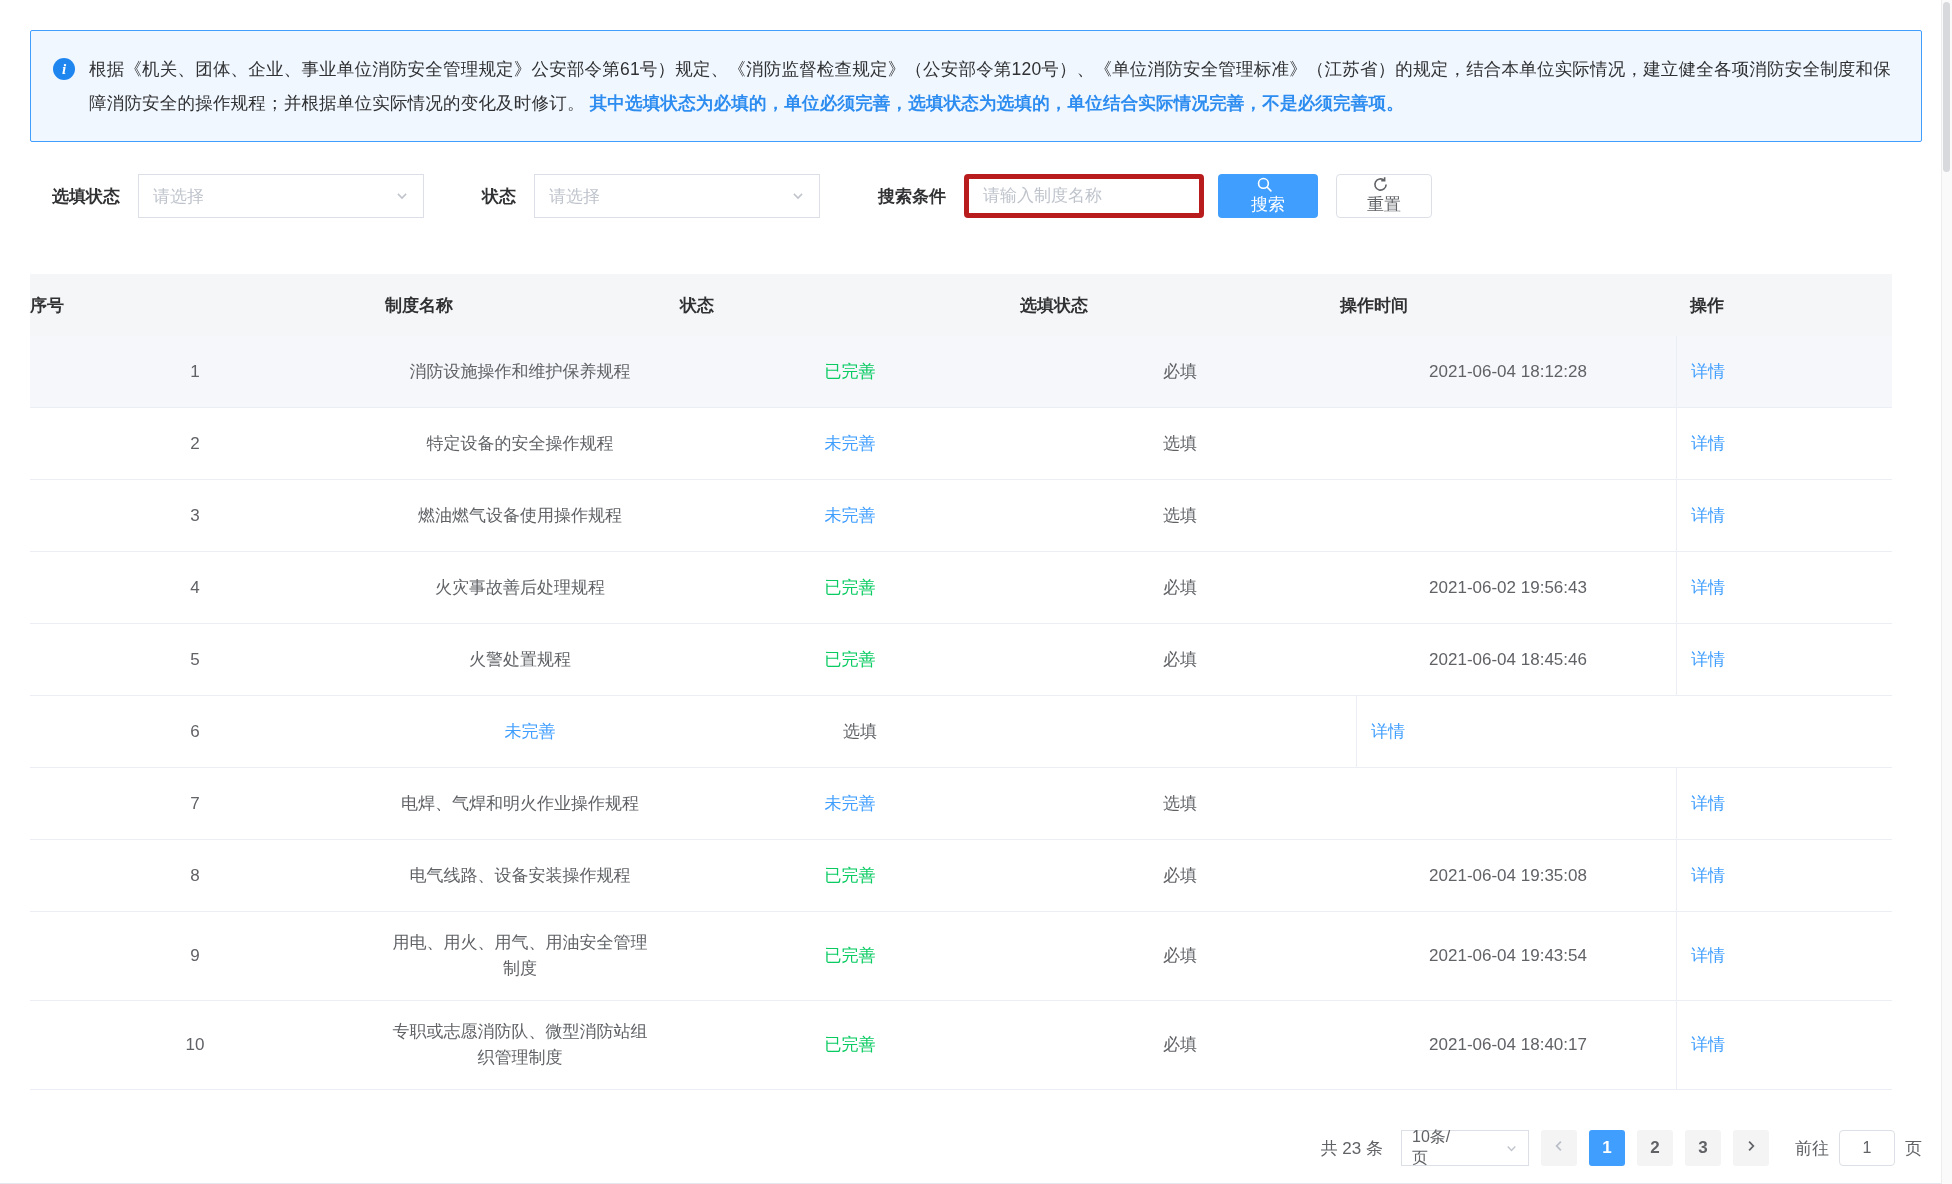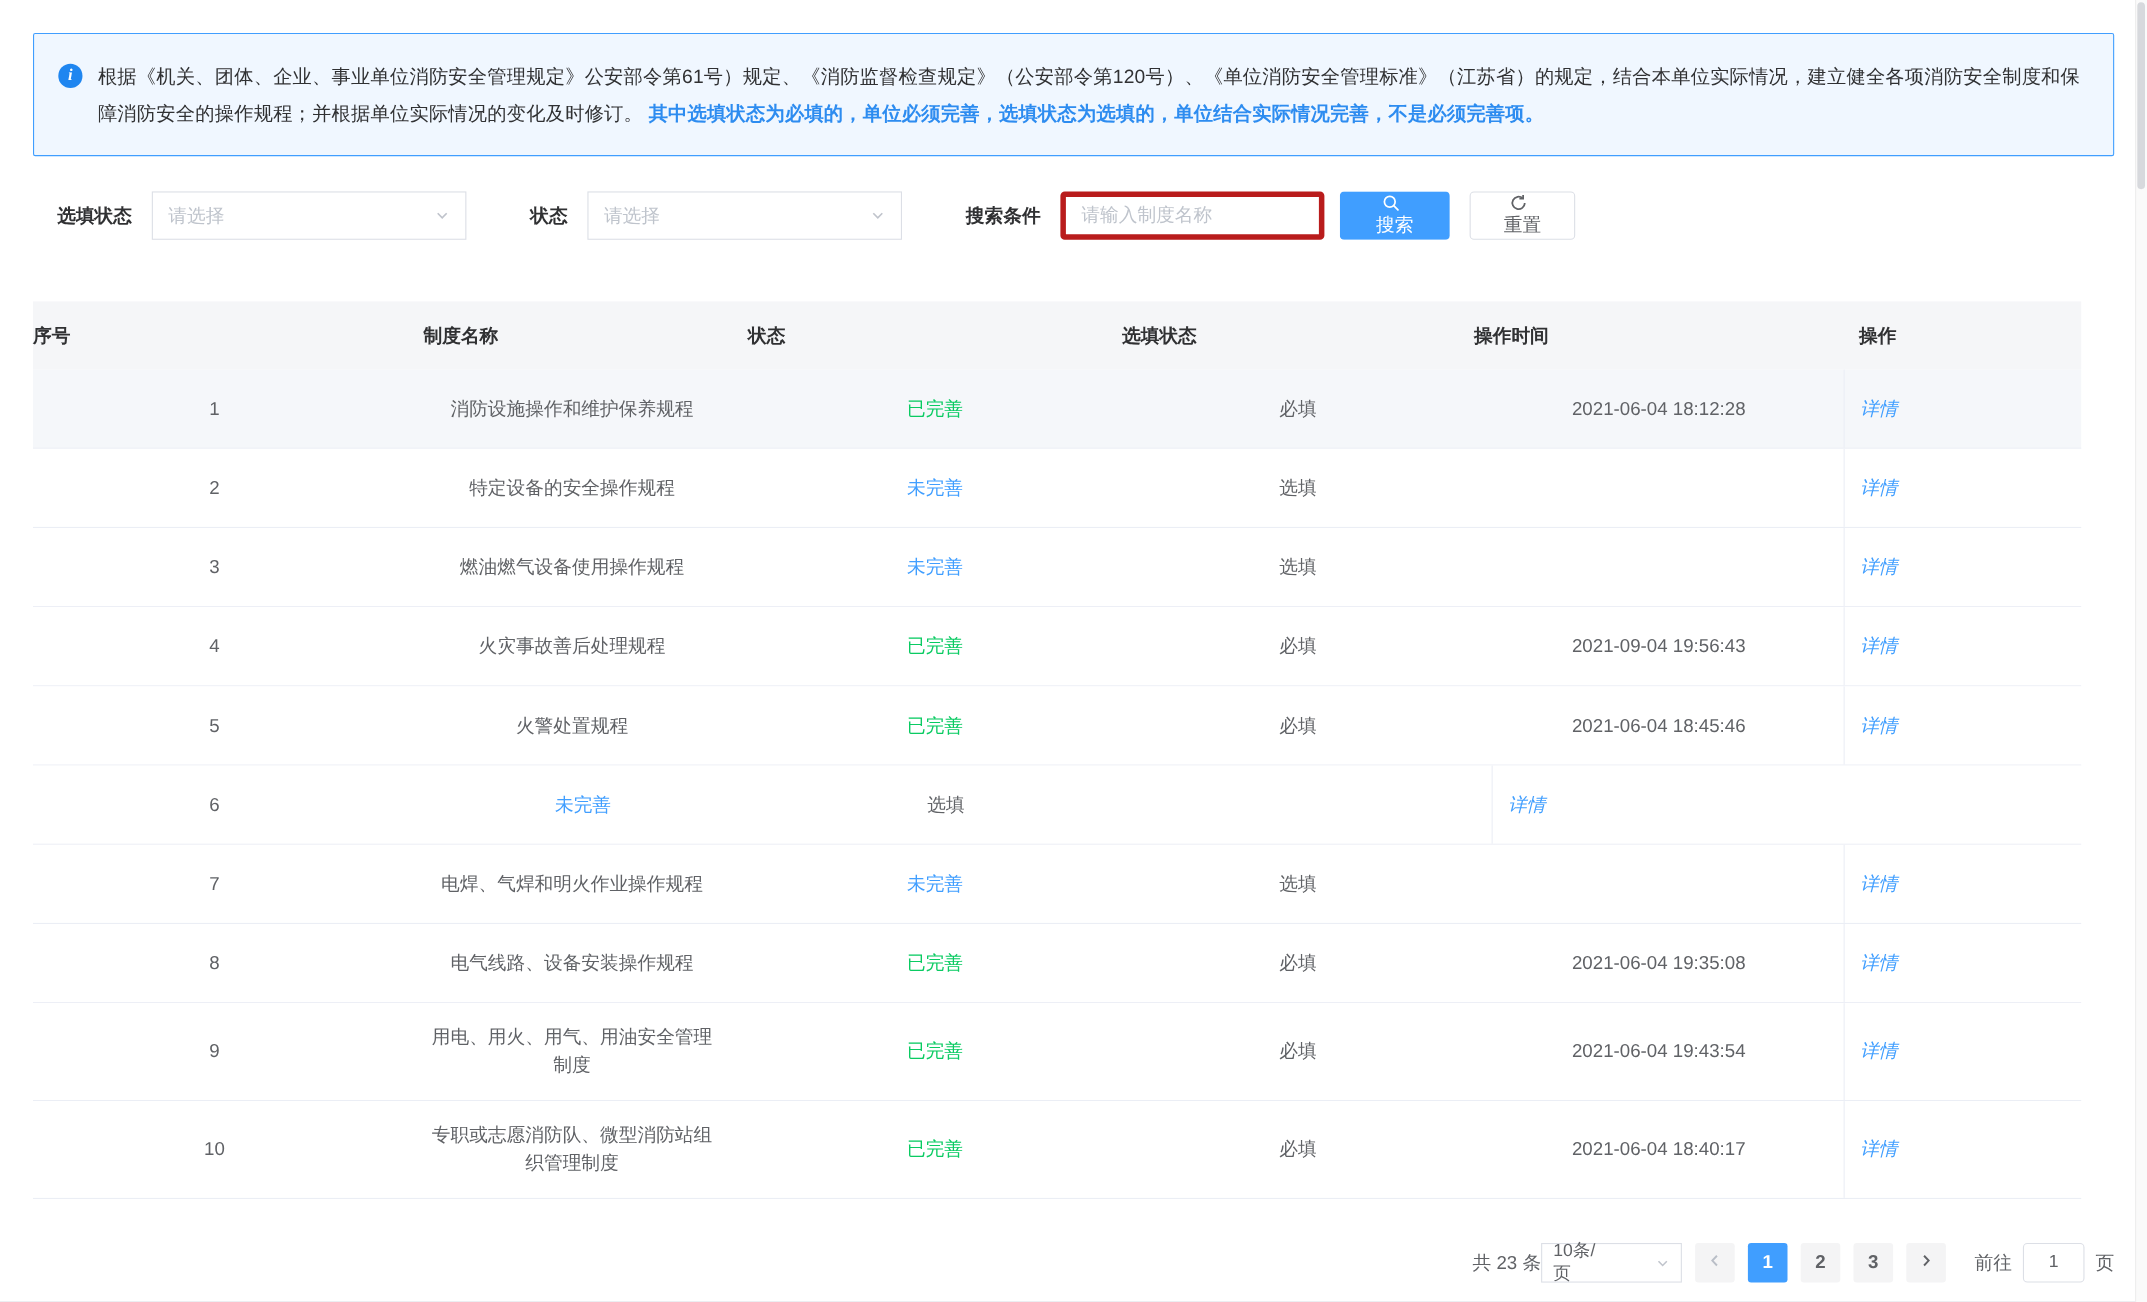--- a/index.html
+++ b/index.html
@@ -43,25 +43,25 @@
   .td { text-align:center; color:#606266; line-height:26px; padding:18px 0; }
   .c1 { flex:0 0 330px; }
   .c2 { flex:0 0 320px; padding-left:25px; padding-right:25px; }
   .c3 { flex:0 0 340px; }
   .c4 { flex:0 0 320px; }
   .c5 { flex:0 0 336px; }
   .c6 { flex:1 1 auto; text-align:left; padding-left:14px; }
   .trow .c6 { border-left:1px solid #ebeef5; align-self:stretch; display:flex; align-items:center; }
   .st-done { color:#0ACB62; }
   .st-undone { color:#409EFF; }
-  .link { color:#409EFF; cursor:pointer;font-style:italic; }
+  .link { color:#409EFF; cursor:pointer; }
 
   
   .pagination { margin-top:40px; display:flex; align-items:center; justify-content:flex-end; font-size:17px; color:#606266; }
-  .total { white-space:nowrap; }
+  .total { margin-right:18px; white-space:nowrap; }
   .psize { width:128px; height:36px; padding:0 10px; font-size:16px;gap:44px; }
   .psize .placeholder { color:#606266; font-size:16px; }
   .pager { min-width:36px; height:36px; margin-left:12px; border:none; border-radius:3px; background:#f4f4f5;
     color:#606266; font-size:17px; font-weight:700; display:inline-flex; align-items:center; justify-content:center;
     cursor:pointer; font-family:inherit; }
   .pager.active { background:#409EFF; color:#fff; }
   .arrow { font-weight:400; }
   .goto-label { margin-left:26px; }
   .goto-input { width:56px; height:36px; border:1px solid #dcdfe6; border-radius:4px; text-align:center;
     font-size:16px; color:#606266; margin:0 10px; outline:none; font-family:inherit; }
@@ -163,21 +163,21 @@
           <div class="td c5"></div>
           <div class="td c6">
             <span class="link">详情</span>
           </div>
         </div>
         <div class="trow">
           <div class="td c1">4</div>
           <div class="td c2">火灾事故善后处理规程</div>
           <div class="td c3 st-done">已完善</div>
           <div class="td c4">必填</div>
-          <div class="td c5">2021-09-04 19:56:43</div>
+          <div class="td c5">2021-06-02 19:56:43</div>
           <div class="td c6">
             <span class="link">详情</span>
           </div>
         </div>
         <div class="trow">
           <div class="td c1">5</div>
           <div class="td c2">火警处置规程</div>
           <div class="td c3 st-done">已完善</div>
           <div class="td c4">必填</div>
           <div class="td c5">2021-06-04 18:45:46</div>

